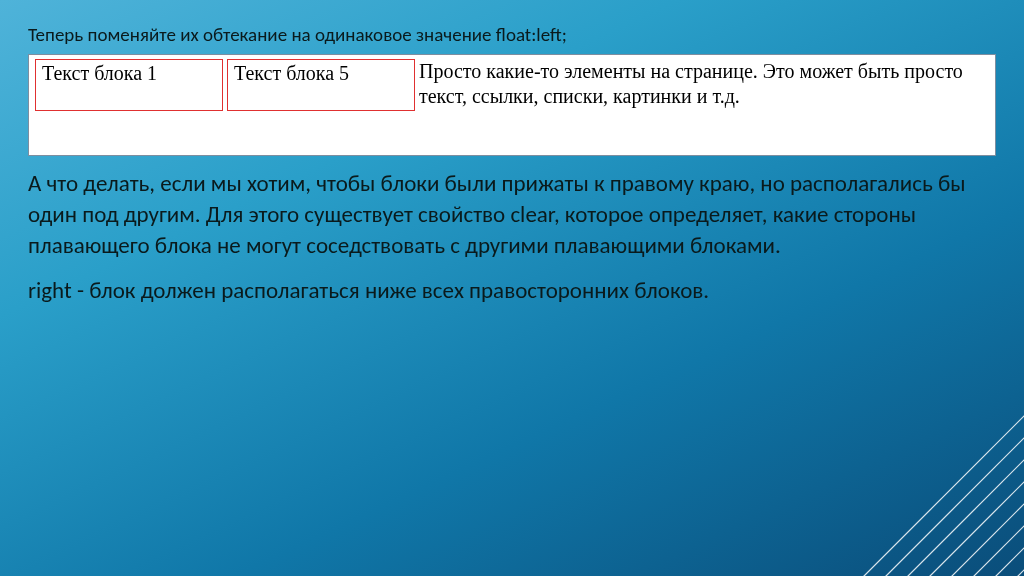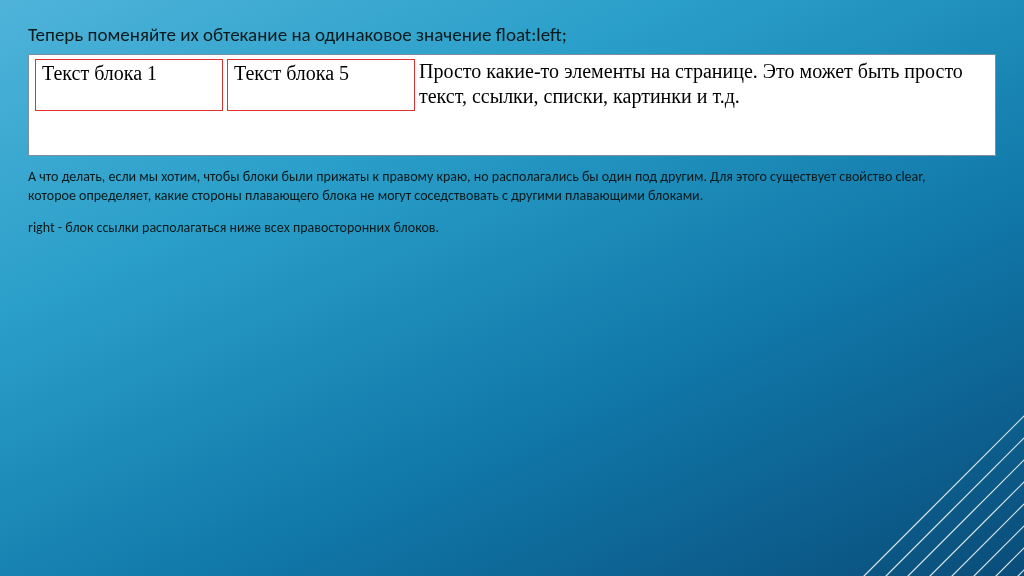--- a/index.html
+++ b/index.html
@@ -46,21 +46,21 @@
     margin-right: 4px;
     padding: 2px 6px;
     box-sizing: border-box;
   }
   .demo-text {
     display: block;
     padding-left: 12px;
     line-height: 1.25;
   }
   .paras p {
-    font-size: 14px;
+    font-size: 23px;
     line-height: 1.35;
     margin: 8px 0 14px 0;
     color: #0a1a1c;
   }
   .paras {
     max-width: 940px;
   }
   .lines {
     position: absolute;
     right: -30px;
@@ -82,21 +82,21 @@
       </div>
       <div class="fblock">
         <span>Текст блока 5</span>
       </div>
       <span class="demo-text">Просто какие-то элементы на странице. Это может быть просто текст, ссылки, списки, картинки и т.д.</span>
     </div>
   </div>
 
   <div class="paras">
     <p>А что делать, если мы хотим, чтобы блоки были прижаты к правому краю, но располагались бы один под другим. Для этого существует свойство clear, которое определяет, какие стороны плавающего блока не могут соседствовать с другими плавающими блоками.</p>
-    <p>right - блок ссылки располагаться ниже всех правосторонних блоков.</p>
+    <p>right - блок должен располагаться ниже всех правосторонних блоков.</p>
   </div>
 
   <svg class="lines" width="260" height="260">
     <g stroke="#ffffff" stroke-width="1.2" opacity="0.85">
       <line x1="30" y1="250" x2="250" y2="30"></line>
       <line x1="50" y1="252" x2="252" y2="50"></line>
       <line x1="70" y1="254" x2="254" y2="70"></line>
       <line x1="90" y1="256" x2="256" y2="90"></line>
       <line x1="110" y1="258" x2="258" y2="110"></line>
       <line x1="130" y1="260" x2="260" y2="130"></line>

